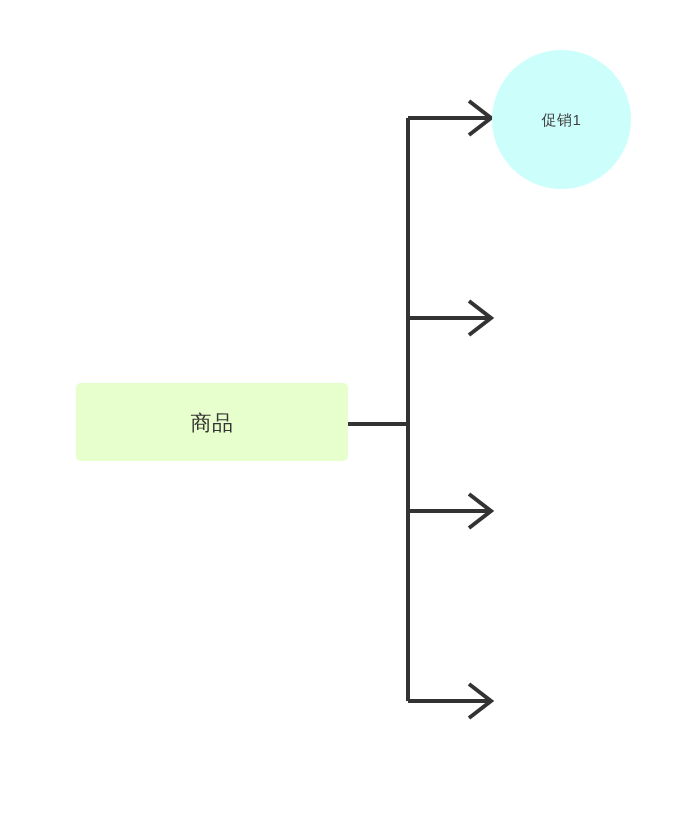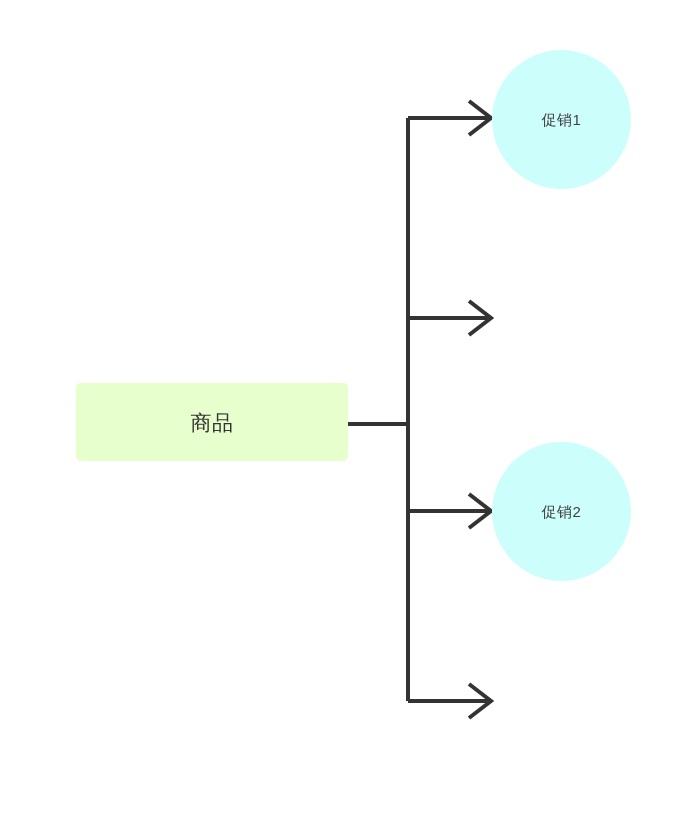--- a/index.html
+++ b/index.html
@@ -104,18 +104,15 @@
 
   <div class="node-box">
     <span class="node-label">商品</span>
   </div>
 
   <div class="node-circle c1">
     <span class="node-label">促销1</span>
   </div>
 
 
-  <div class="node-circle c3">
-    <span class="node-label">促销2</span>
-  </div>
 
 
 </div>
 
 </body></html>

